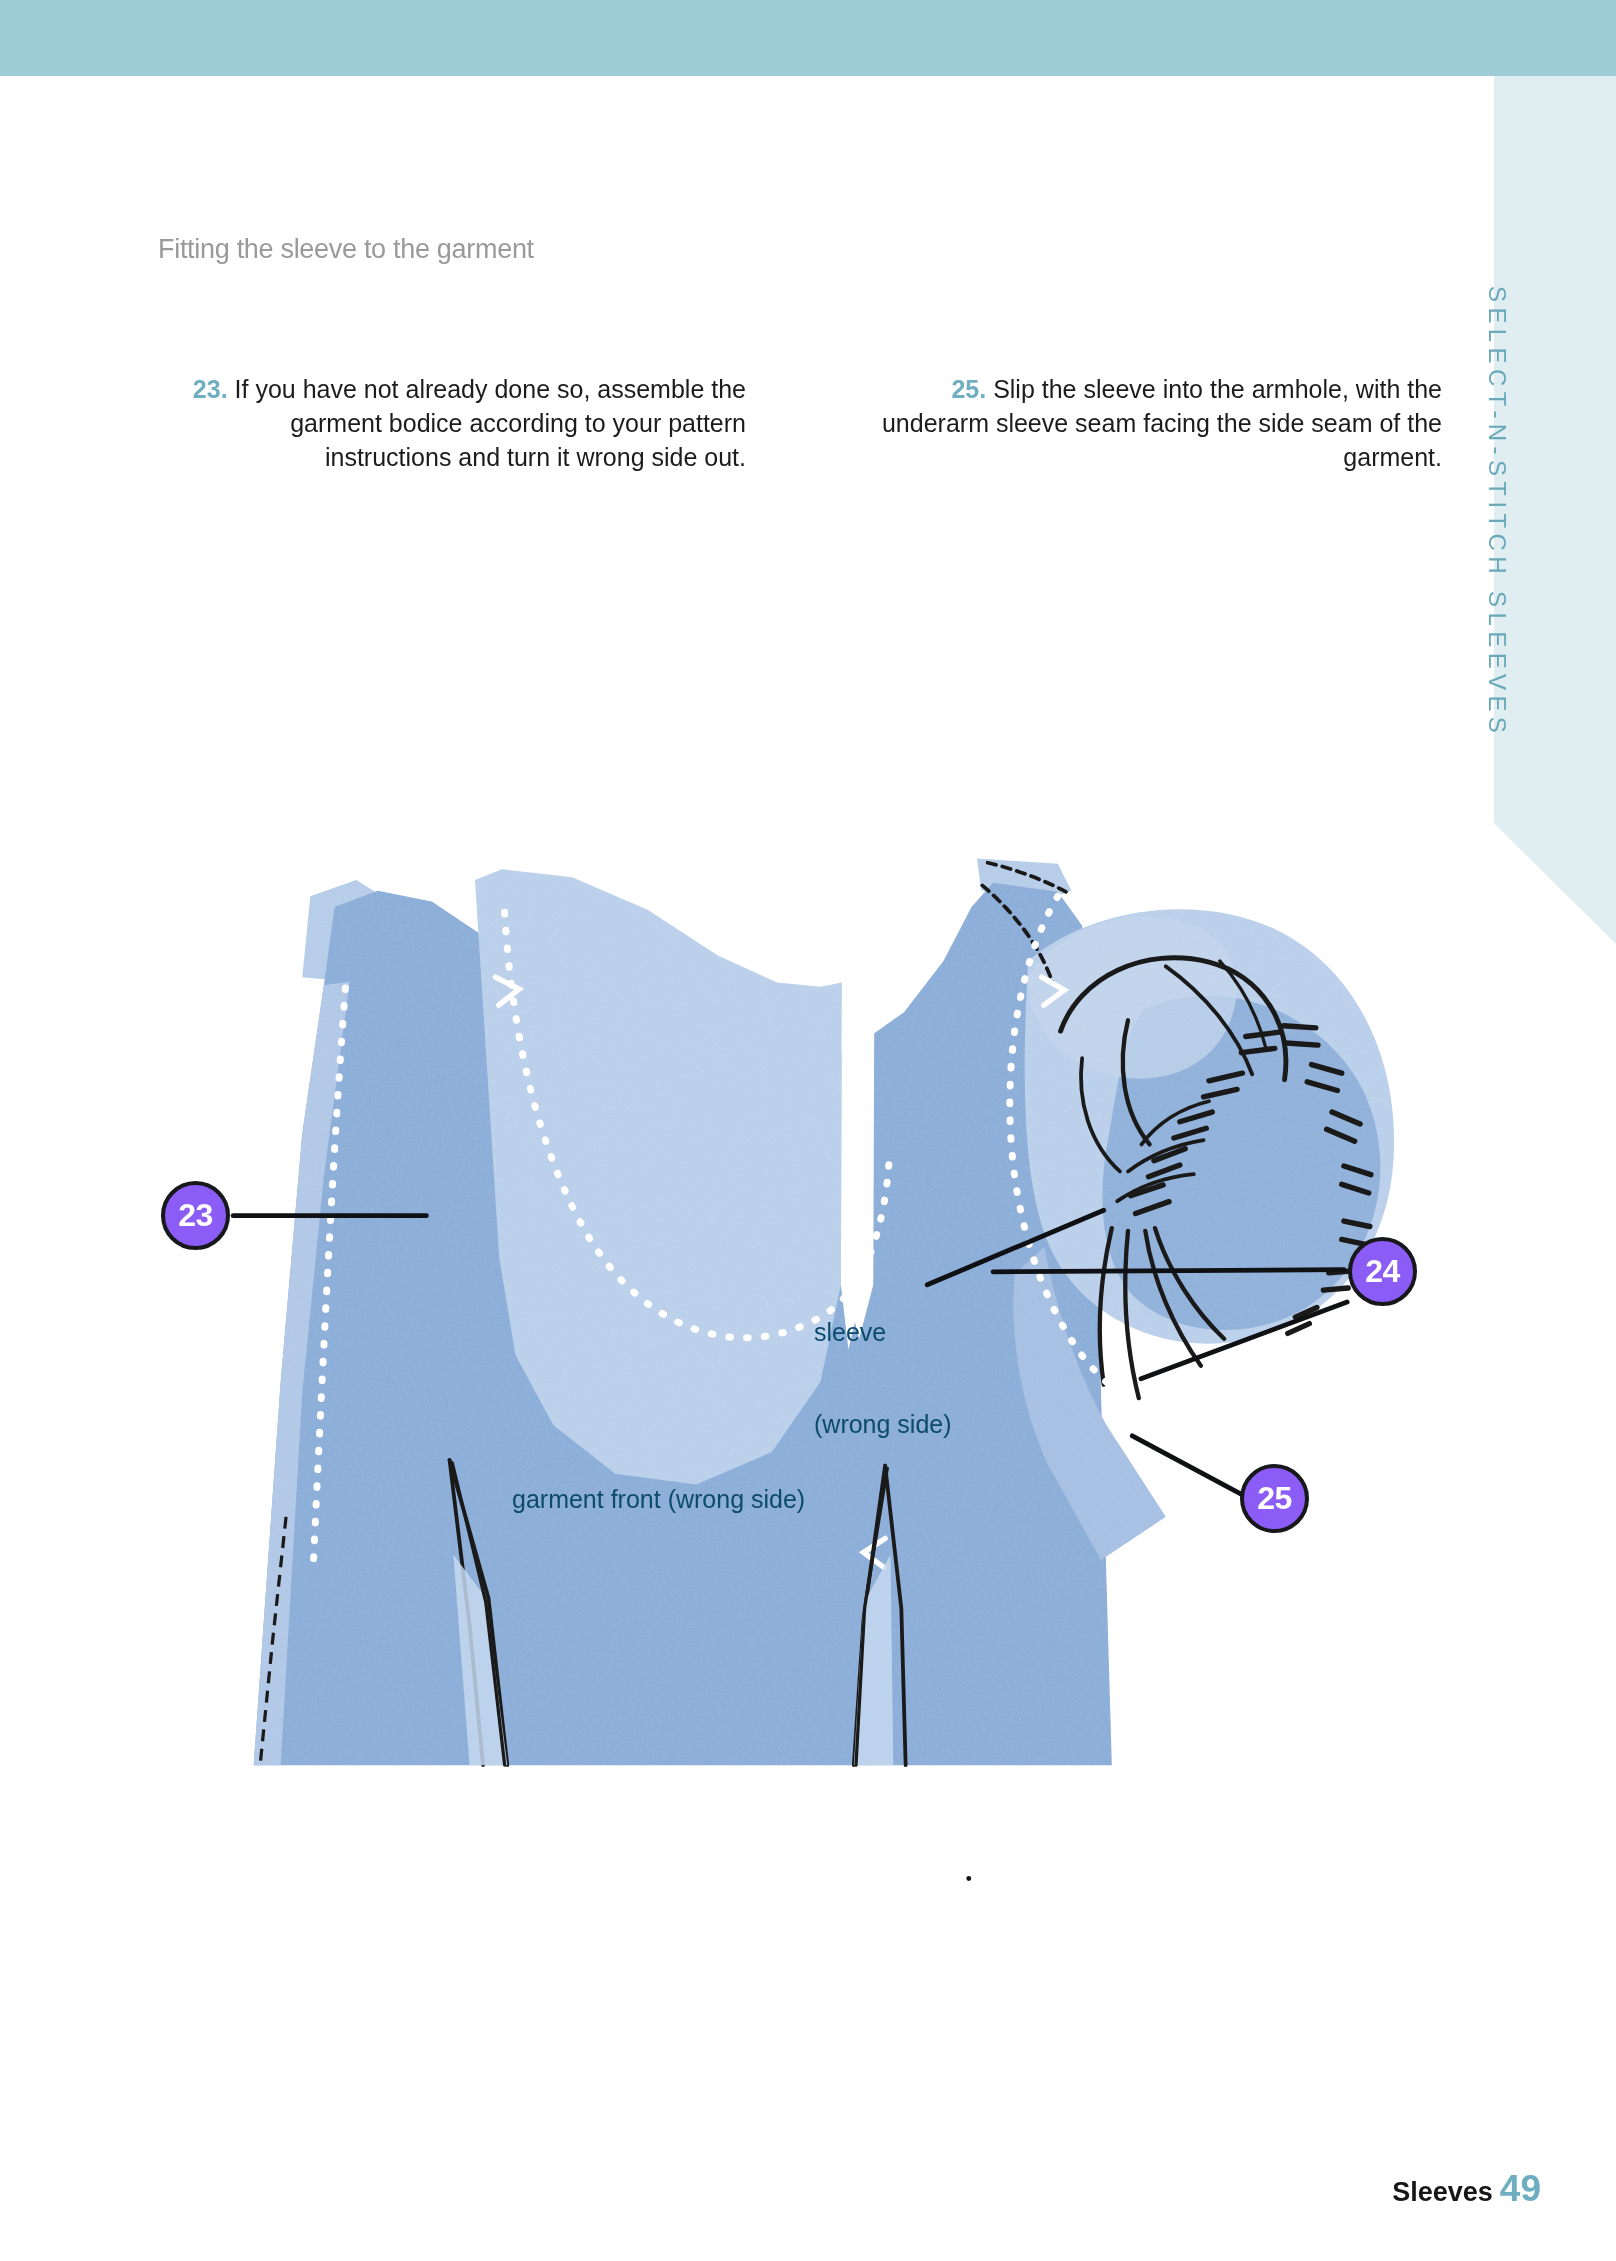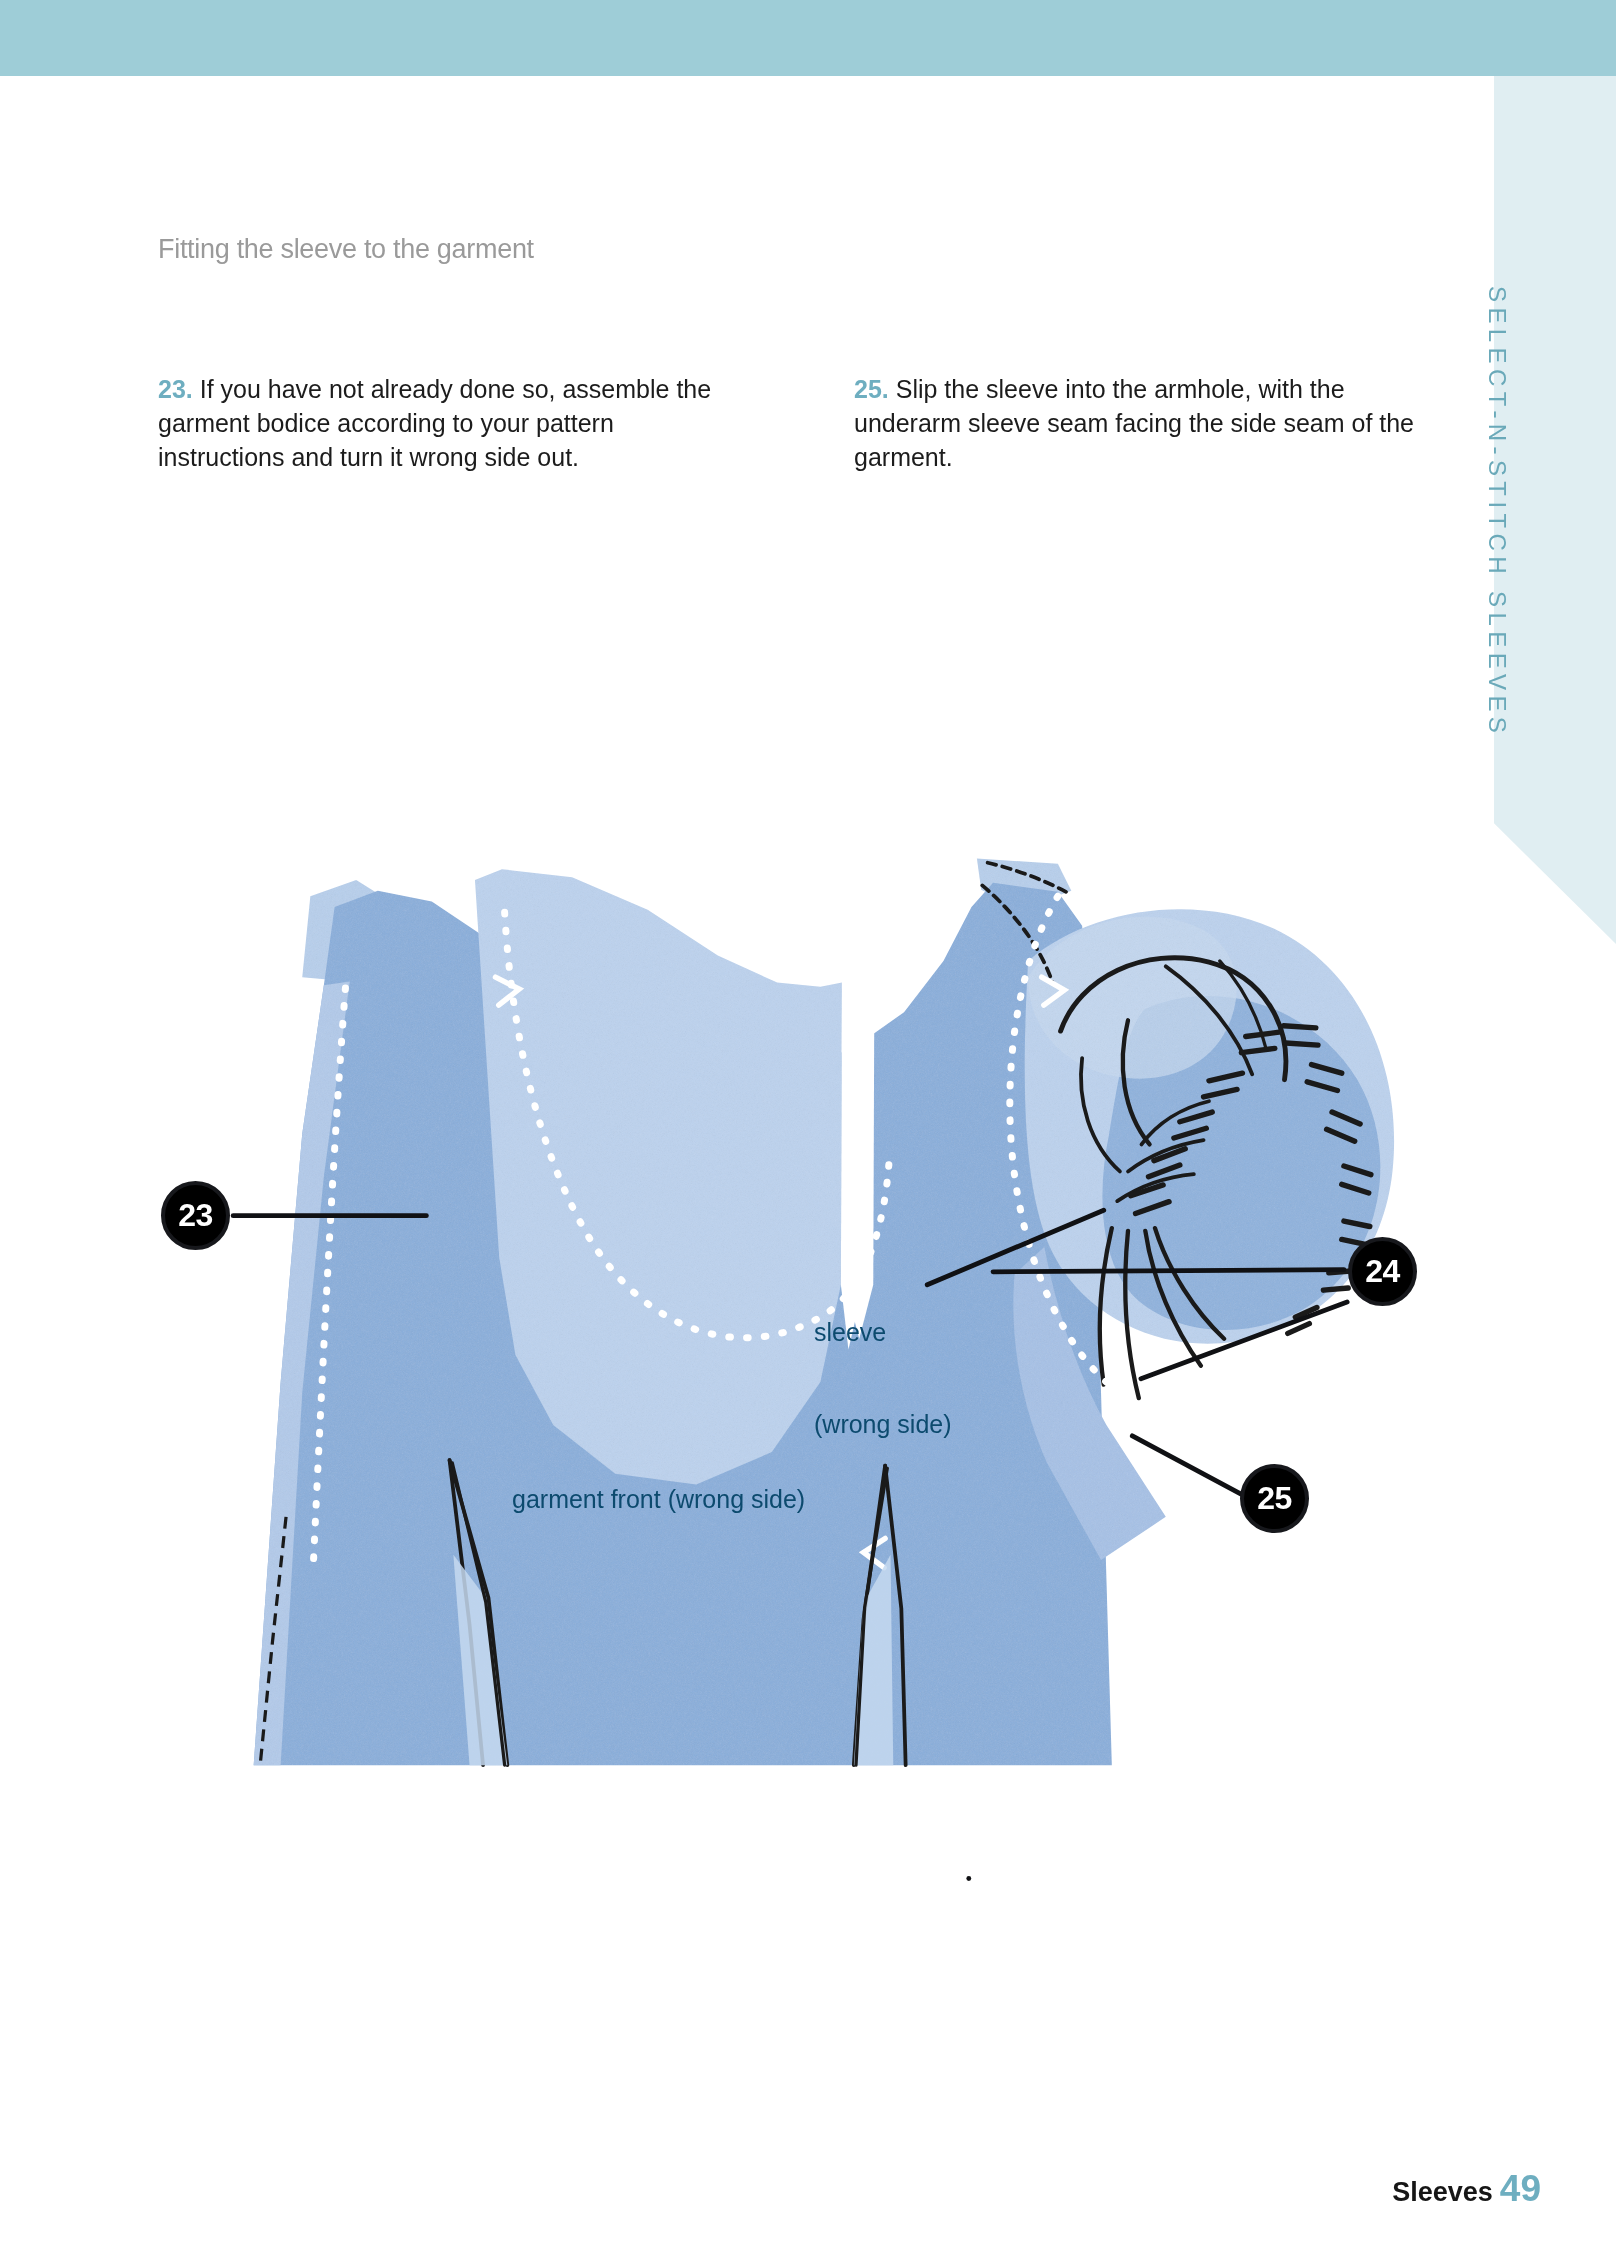--- a/index.html
+++ b/index.html
@@ -76,20 +76,21 @@
   .col {
     width: 588px;
   }
   .para {
     font-size: 25px;
     line-height: 1.36;
     color: #1c1c1c;
     margin: 0 0 30px 0;
     font-family: "Liberation Sans", sans-serif;
     font-weight: 400;
+    text-align: right;
   }
   .para:last-child { margin-bottom: 0; }
   .stepnum {
     color: #6eaec0;
     font-weight: 700;
   }
 
   
   .illus {
     position: absolute;
@@ -110,21 +111,21 @@
   }
   .lbl-sleeve { left: 814px; top: 1256px; }
   .lbl-garment { left: 512px; top: 1446px; margin-top: 38px; }
 
   
   .callout {
     position: absolute;
     width: 69px;
     height: 69px;
     border-radius: 50%;
-    background: #000000;
+    background: #8b5cf6;
     border: 4.9px solid #17181c;
     box-sizing: border-box;
     color: #ffffff;
     font-size: 32px;
     font-weight: 700;
     display: flex;
     align-items: center;
     justify-content: center;
     font-family: "Liberation Sans", sans-serif;
     letter-spacing: -0.5px;

